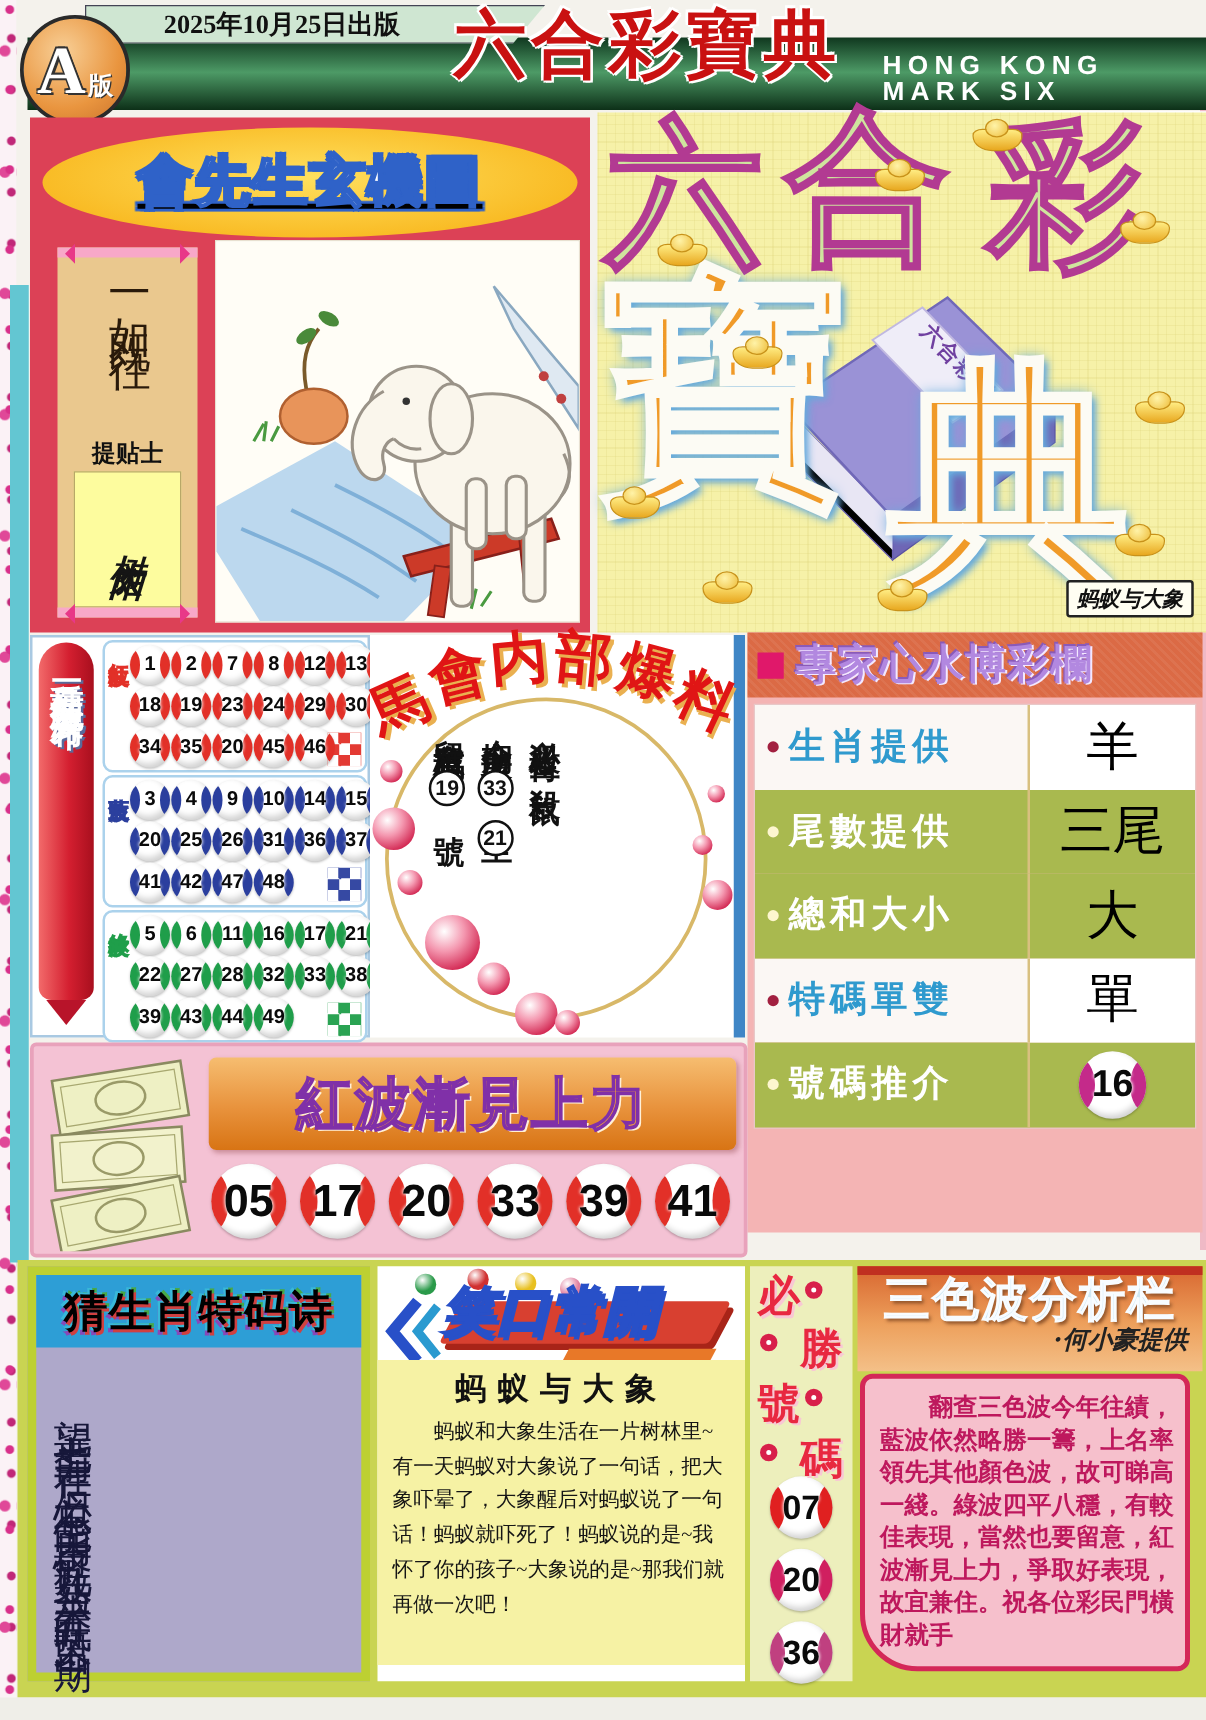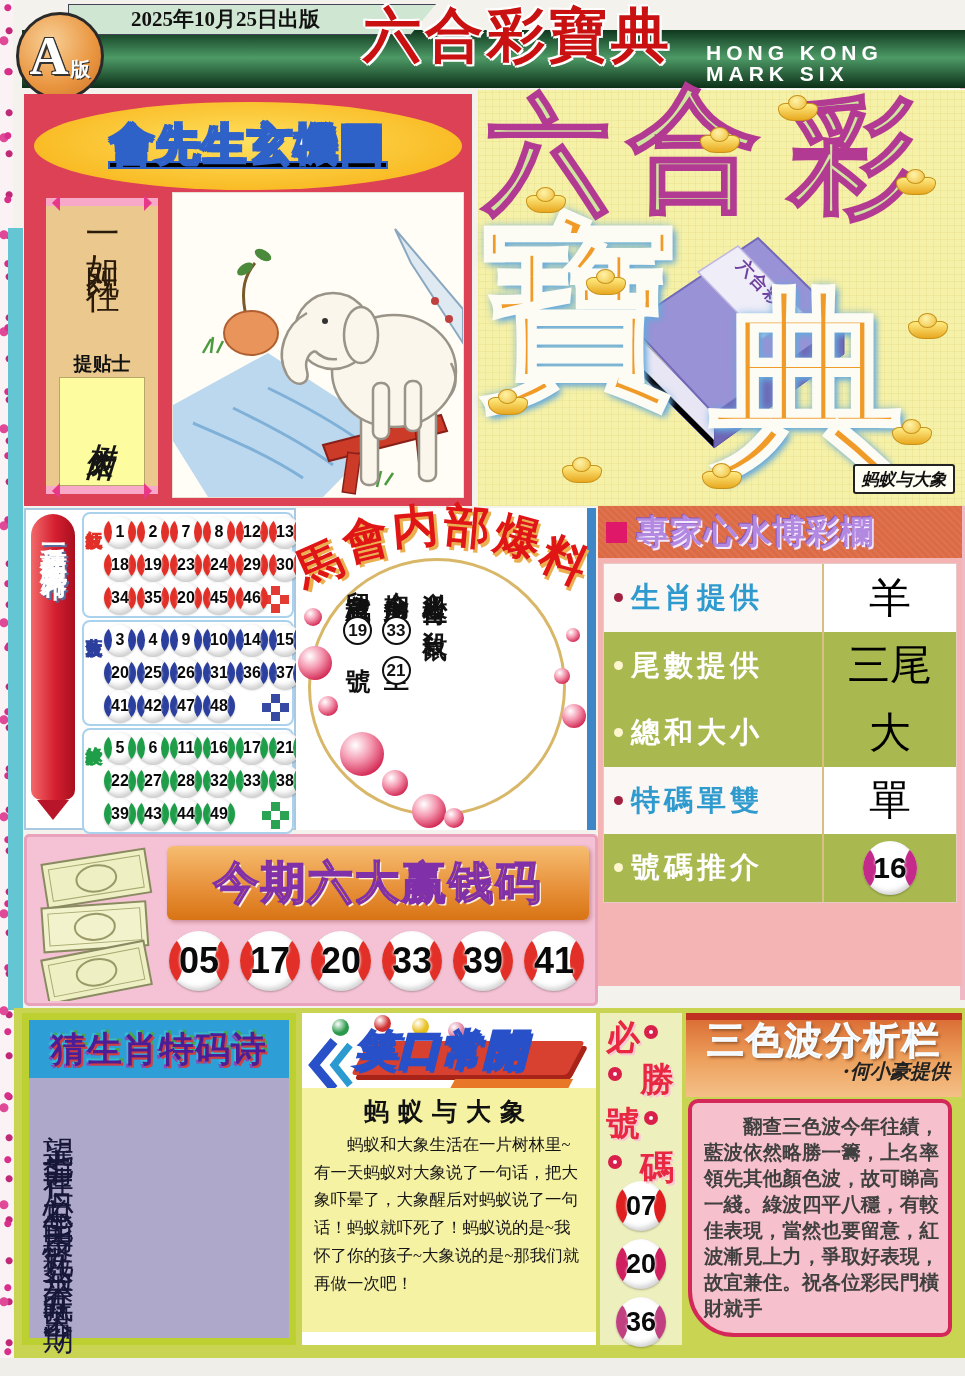--- a/index.html
+++ b/index.html
@@ -147,21 +147,21 @@
   .win-title{position:absolute;left:140px;top:9px;width:422px;height:74px;border-radius:6px;
      background:linear-gradient(180deg,#f6bd70,#e8923c 55%,#d87414);display:flex;align-items:center;justify-content:center;
      box-shadow:2px 2px 4px rgba(120,40,40,.35);}
   .win-title span{font:bold 45px/1 "Liberation Serif",serif;color:#f9a833;white-space:nowrap;letter-spacing:2px;
      -webkit-text-stroke:1.5px #8030a8;text-shadow:2px 2px 0 #fff0d8;}
   .win-balls{position:absolute;left:142px;top:94px;display:flex;gap:11px;}
 
   
   .poem{position:absolute;left:22px;top:1013px;width:274px;height:332px;border:7px solid #bdd032;background:#aea8ca;}
   .poem-head{height:58px;background:#2d9ed6;display:flex;align-items:center;justify-content:center;}
-  .poem-head span{font:bold 35px/1 "Liberation Serif",serif;color:#4c1d95;white-space:nowrap;letter-spacing:1px;
+  .poem-head span{font:bold 35px/1 "Liberation Serif",serif;color:#000000;white-space:nowrap;letter-spacing:1px;
      text-shadow:2px 2px 0 #d04040,-2px -2px 0 #38b8d8,2px -2px 0 #48a848,-2px 2px 0 #8848b8;}
   .poem-body{height:calc(100% - 58px);display:flex;justify-content:center;writing-mode:vertical-rl;padding:12px 0;}
   .poem-line{font:31px/1.12 "Liberation Serif",serif;color:#17173a;margin:0 11px;letter-spacing:7px;}
 
   
   .joke{position:absolute;left:302px;top:1013px;width:294px;height:332px;background:#fff;}
   .joke-logo{position:relative;height:75px;overflow:hidden;}
   .logo-ball{position:absolute;width:17px;height:17px;border-radius:50%;
      background:radial-gradient(circle at 35% 30%,#fff,var(--c) 55%);}
   .swoosh{position:absolute;left:58px;top:28px;width:216px;height:34px;background:#d84030;
@@ -185,21 +185,21 @@
 
   
   .analysis{position:absolute;left:686px;top:1013px;width:276px;height:332px;}
   .ana-head{height:84px;background:linear-gradient(180deg,#d8662f 0%,#eda05c 55%,#f4c088 100%);}
   .ana-topstrip{height:7px;background:#c03020;}
   .ana-title{text-align:center;font:bold 37px/1.15 "Liberation Serif",serif;color:#cfe8f4;white-space:nowrap;
      letter-spacing:2px;-webkit-text-stroke:1px #f8fcff;text-shadow:2px 2px 3px #8a5028;}
   .ana-byline{text-align:right;padding-right:12px;font:italic bold 20px/1 "DejaVu Serif",serif;color:#222;margin-top:-2px;}
   .ana-body{position:absolute;left:2px;top:86px;width:264px;height:238px;background:#f6c0cc;
      border:4px solid #d42858;border-radius:10px 10px 10px 46px;padding:10px 9px 0 12px;
-     font:bold 19.5px/26px "Liberation Sans",sans-serif;color:#404040;text-align:justify;text-indent:2em;}
+     font:bold 19.5px/26px "Liberation Sans",sans-serif;color:#be185d;text-align:justify;text-indent:2em;}
 
   svg{display:block;}
 </style>
 </head>
 <body>
 
 <div class="page" data-interactable="false">
 
   <div class="torn-edge" data-interactable="false"></div>
   <div class="cyan-strip" data-interactable="false"></div>
@@ -576,21 +576,21 @@
         <rect x="16" y="68" width="92" height="32" fill="none" stroke="#a8a870" stroke-width="1"></rect>
         <ellipse cx="62" cy="84" rx="20" ry="13" fill="none" stroke="#9a9a68" stroke-width="2"></ellipse>
       </g>
       <g transform="rotate(-11 60 132)">
         <rect x="12" y="108" width="104" height="44" fill="#eef0c4" stroke="#8a8a60" stroke-width="2"></rect>
         <rect x="18" y="114" width="92" height="32" fill="none" stroke="#a8a870" stroke-width="1"></rect>
         <ellipse cx="64" cy="130" rx="20" ry="13" fill="none" stroke="#9a9a68" stroke-width="2"></ellipse>
       </g>
     </svg>
     <div class="win-title" data-interactable="false">
-      <span data-interactable="false">今期六大赢钱码</span>
+      <span data-interactable="false">紅波漸見上力</span>
     </div>
     <div class="win-balls" data-interactable="false" id="win-balls">
         <div class="ball sz60" data-interactable="false" style="--c: #e23028;">
           <span data-interactable="false">05</span>
         </div>
         <div class="ball sz60" data-interactable="false" style="--c: #e23028;">
           <span data-interactable="false">17</span>
         </div>
         <div class="ball sz60" data-interactable="false" style="--c: #e23028;">
           <span data-interactable="false">20</span>

